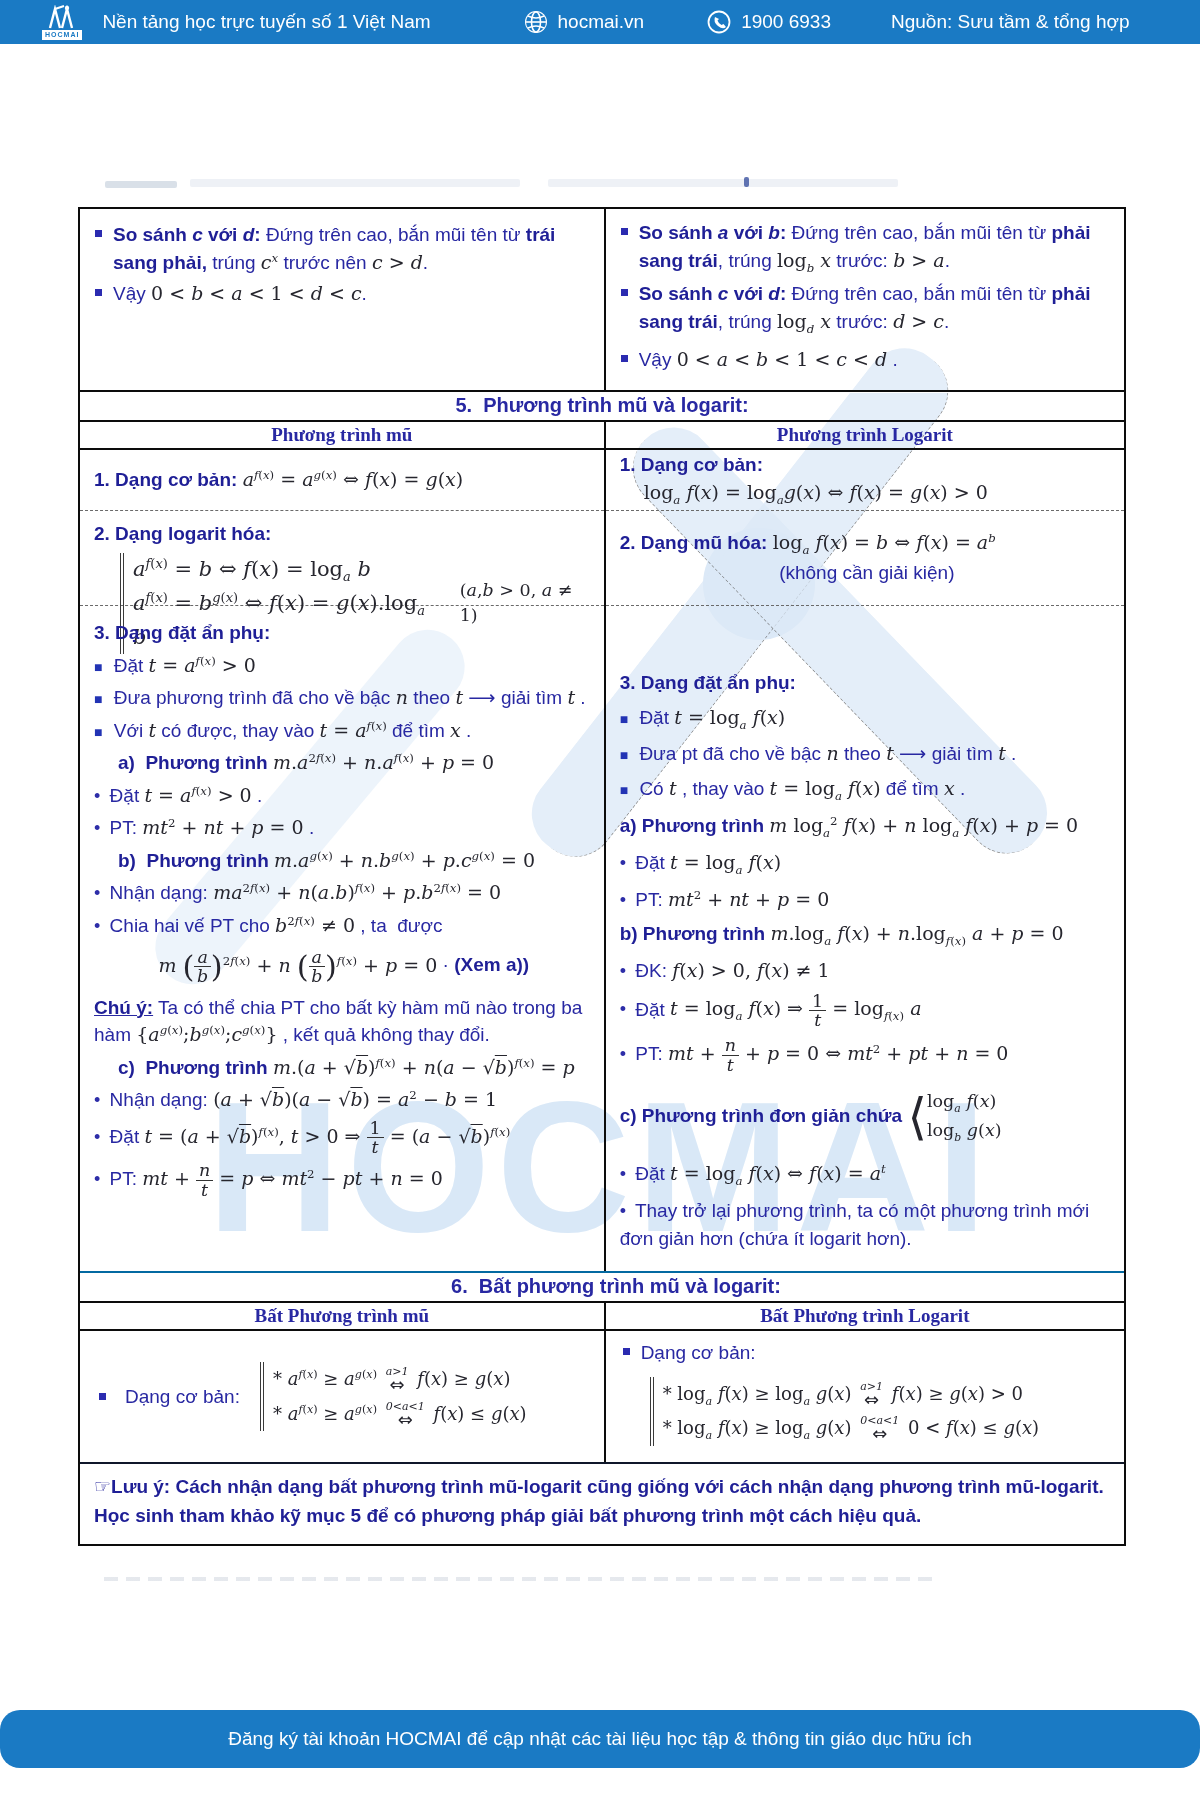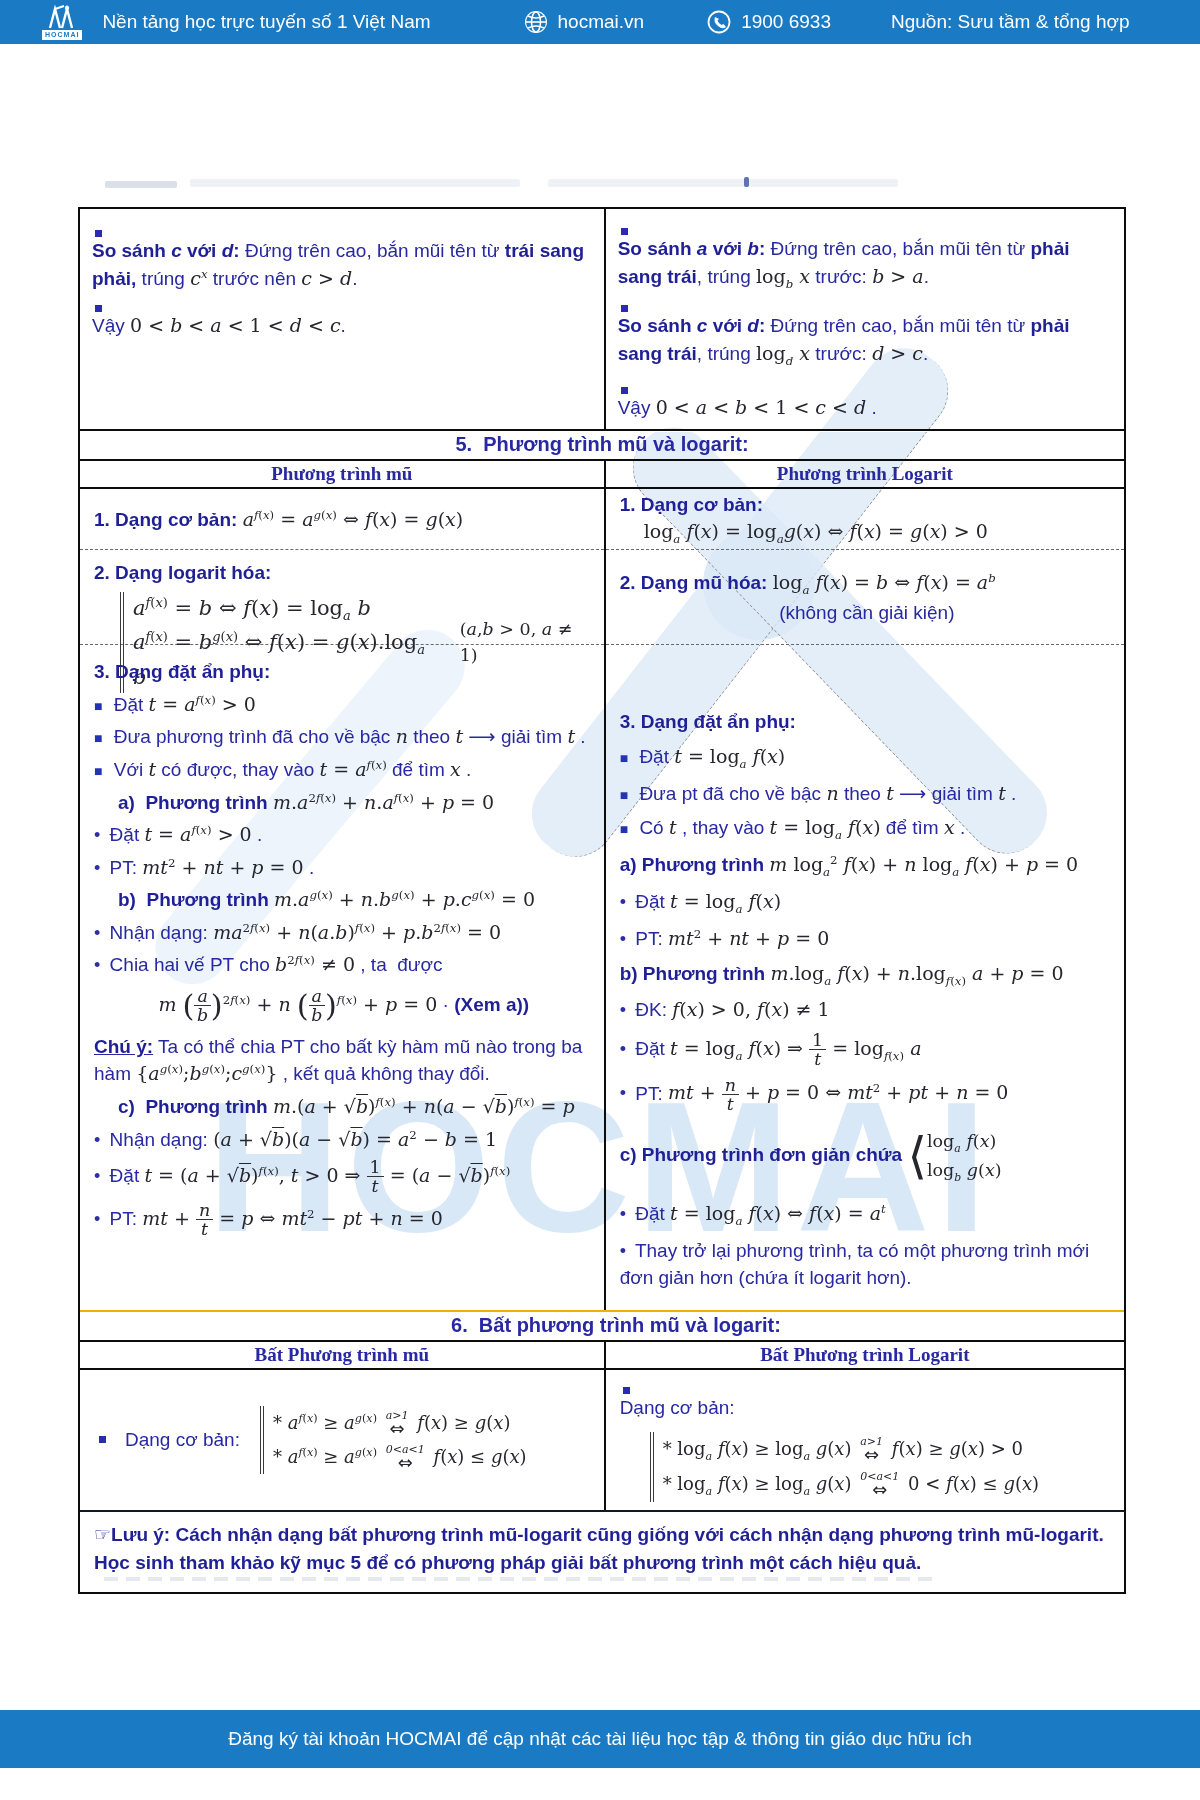--- a/index.html
+++ b/index.html
@@ -10,21 +10,21 @@
           display:flex;align-items:center;color:#fff;z-index:5;}
   .logo{display:flex;flex-direction:column;align-items:center;margin-left:42px;margin-right:16px;}
   .logobox{background:#fff;color:#1a7ac4;font-size:7px;font-weight:bold;letter-spacing:1px;
            padding:1px 3px;line-height:8px;margin-top:1px;}
   .tagline{font-size:19px;margin-left:4px;}
   .hitem{display:flex;align-items:center;gap:9px;font-size:19px;}
   .hitem.site{margin-left:92px;}
   .hitem.phone{margin-left:62px;}
   .source{font-size:19px;margin-left:60px;margin-right:40px;}
   .footbar{position:absolute;top:1710px;left:0;width:1200px;height:58px;background:#1a7ac4;
-           color:#fff;display:flex;align-items:center;justify-content:center;font-size:19px;z-index:5;}
+           color:#fff;display:flex;align-items:center;justify-content:center;font-size:19px;z-index:5;border-radius:20px;}
   
   .wm{position:absolute;z-index:0;}
   .wmtext{top:1075px;left:80px;width:1040px;text-align:center;font-size:185px;font-weight:800;
           color:#d9e8f7;letter-spacing:6px;line-height:1;}
   .wmbar{background:#dce9f7;border-radius:40px;opacity:.75;}
   .wmbar.b1{top:560px;left:430px;width:620px;height:84px;transform:rotate(-52deg);}
   .wmbar.b2{top:600px;left:560px;width:560px;height:80px;transform:rotate(46deg);}
   .wmbar.b3{top:770px;left:90px;width:440px;height:66px;transform:rotate(-50deg);opacity:.5;}
   .wmdot{top:528px;left:703px;width:112px;height:112px;border-radius:50%;background:#dce9f7;}
   
@@ -32,25 +32,25 @@
   
   .tbl{position:absolute;top:207px;left:78px;width:1044px;border:2px solid #0c0c0c;z-index:2;
        color:#2828a2;font-size:19px;}
   .tbl b{color:#1f1f96;}
   .row{display:flex;}
   .lcell{width:50.35%;border-right:2px solid #0c0c0c;box-sizing:border-box;}
   .rcell{flex:1;box-sizing:border-box;}
   .rowA{min-height:181px;border-bottom:2px solid #0c0c0c;}
   .rowA .lcell{padding:12px 10px 4px 12px;}
   .rowA .rcell{padding:10px 8px 4px 12px;}
-  .bull{display:flex;margin-bottom:4px;line-height:1.45;flex-direction:column;}
+  .bull{display:flex;margin-bottom:4px;line-height:1.45;}
   .bsq{flex:none;width:7px;height:7px;background:#2b2bb0;margin:9px 11px 0 3px;}
   .secbar{border-bottom:2px solid #0c0c0c;text-align:center;font-weight:bold;font-size:20px;
           padding:2px 0 3px 0;box-shadow:0 1px 0 #fff inset;}
-  .secbar.s6{border-top:2px solid #eab308;padding-left:28px;}
+  .secbar.s6{border-top:2px solid #0369a1;padding-left:28px;}
   .hdrrow{border-bottom:2px solid #0c0c0c;}
   .hc{text-align:center;font-weight:bold;font-size:19px;padding:2px 0;font-family:Liberation Serif, serif;}
   
   .body5{min-height:821px;}
   .col{display:flex;flex-direction:column;}
   .blk{box-sizing:border-box;padding:4px 10px 4px 14px;line-height:1.45;}
   .b1{height:61px;border-bottom:1px dashed #6a6a6a;display:flex;flex-direction:column;justify-content:center;}
   .b2{height:95px;border-bottom:1px dashed #6a6a6a;}
   .b3{flex:1;padding-top:8px;}
   .colR .b3{padding-top:56px;}

